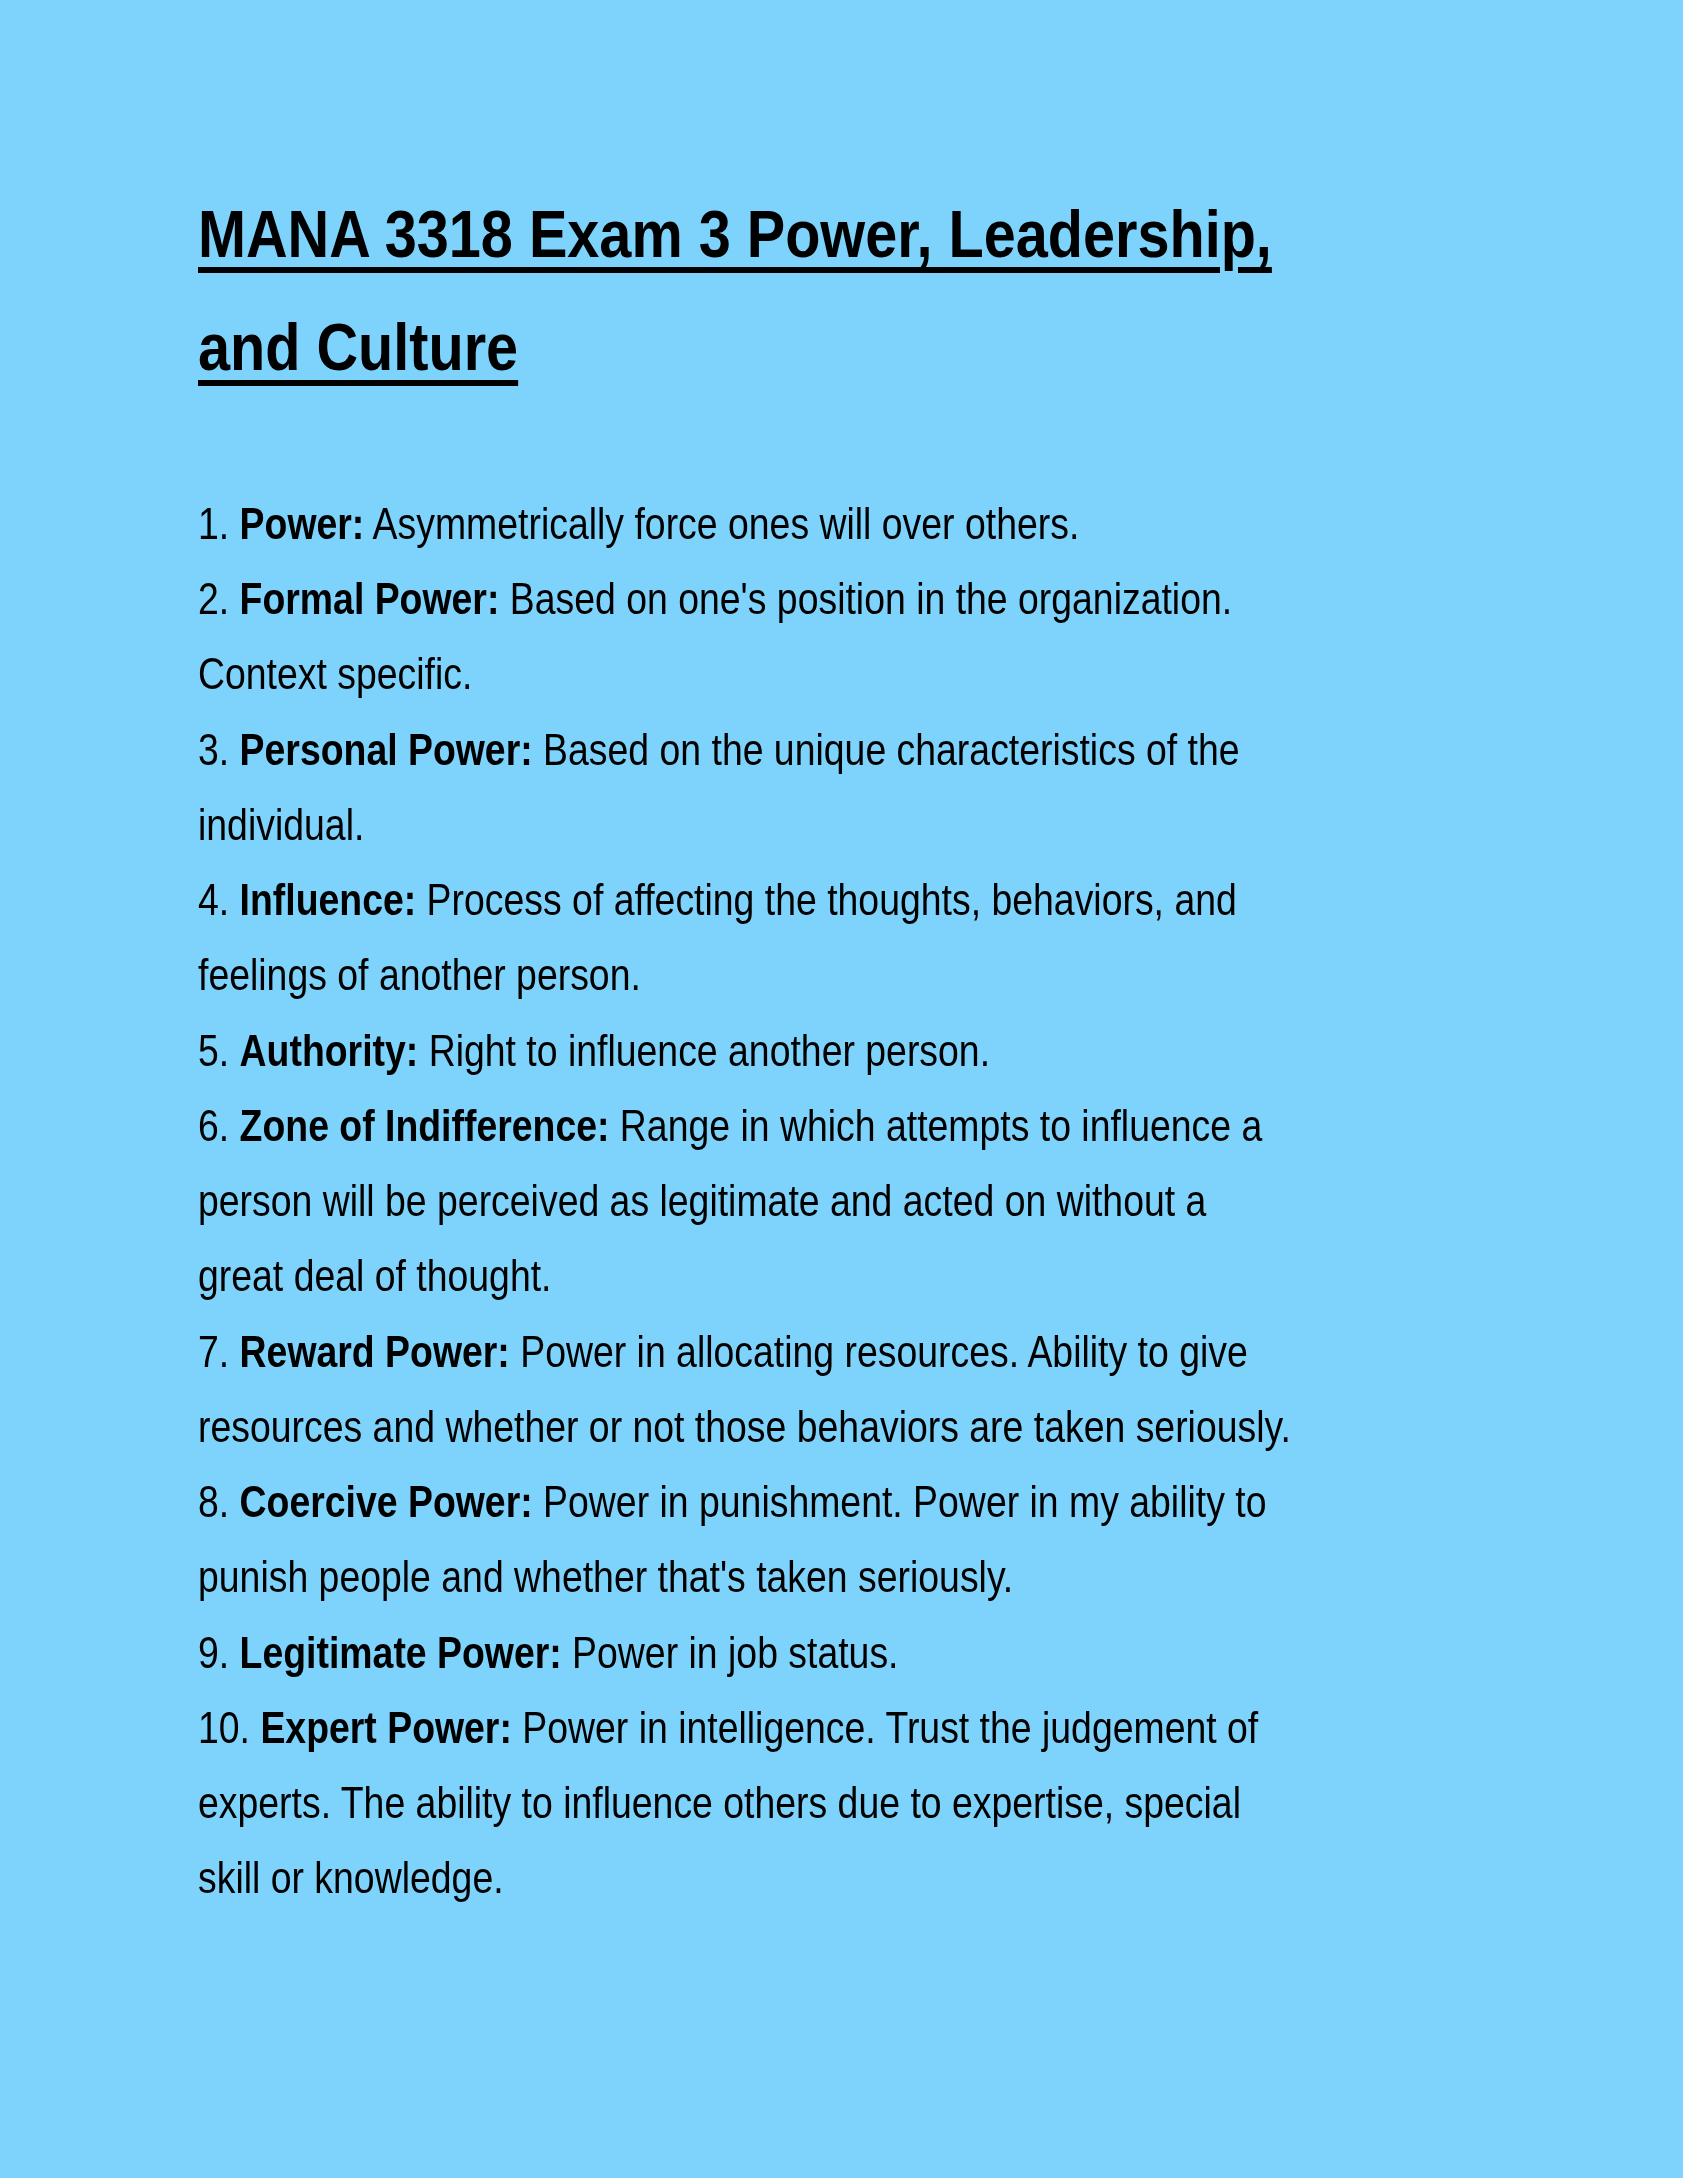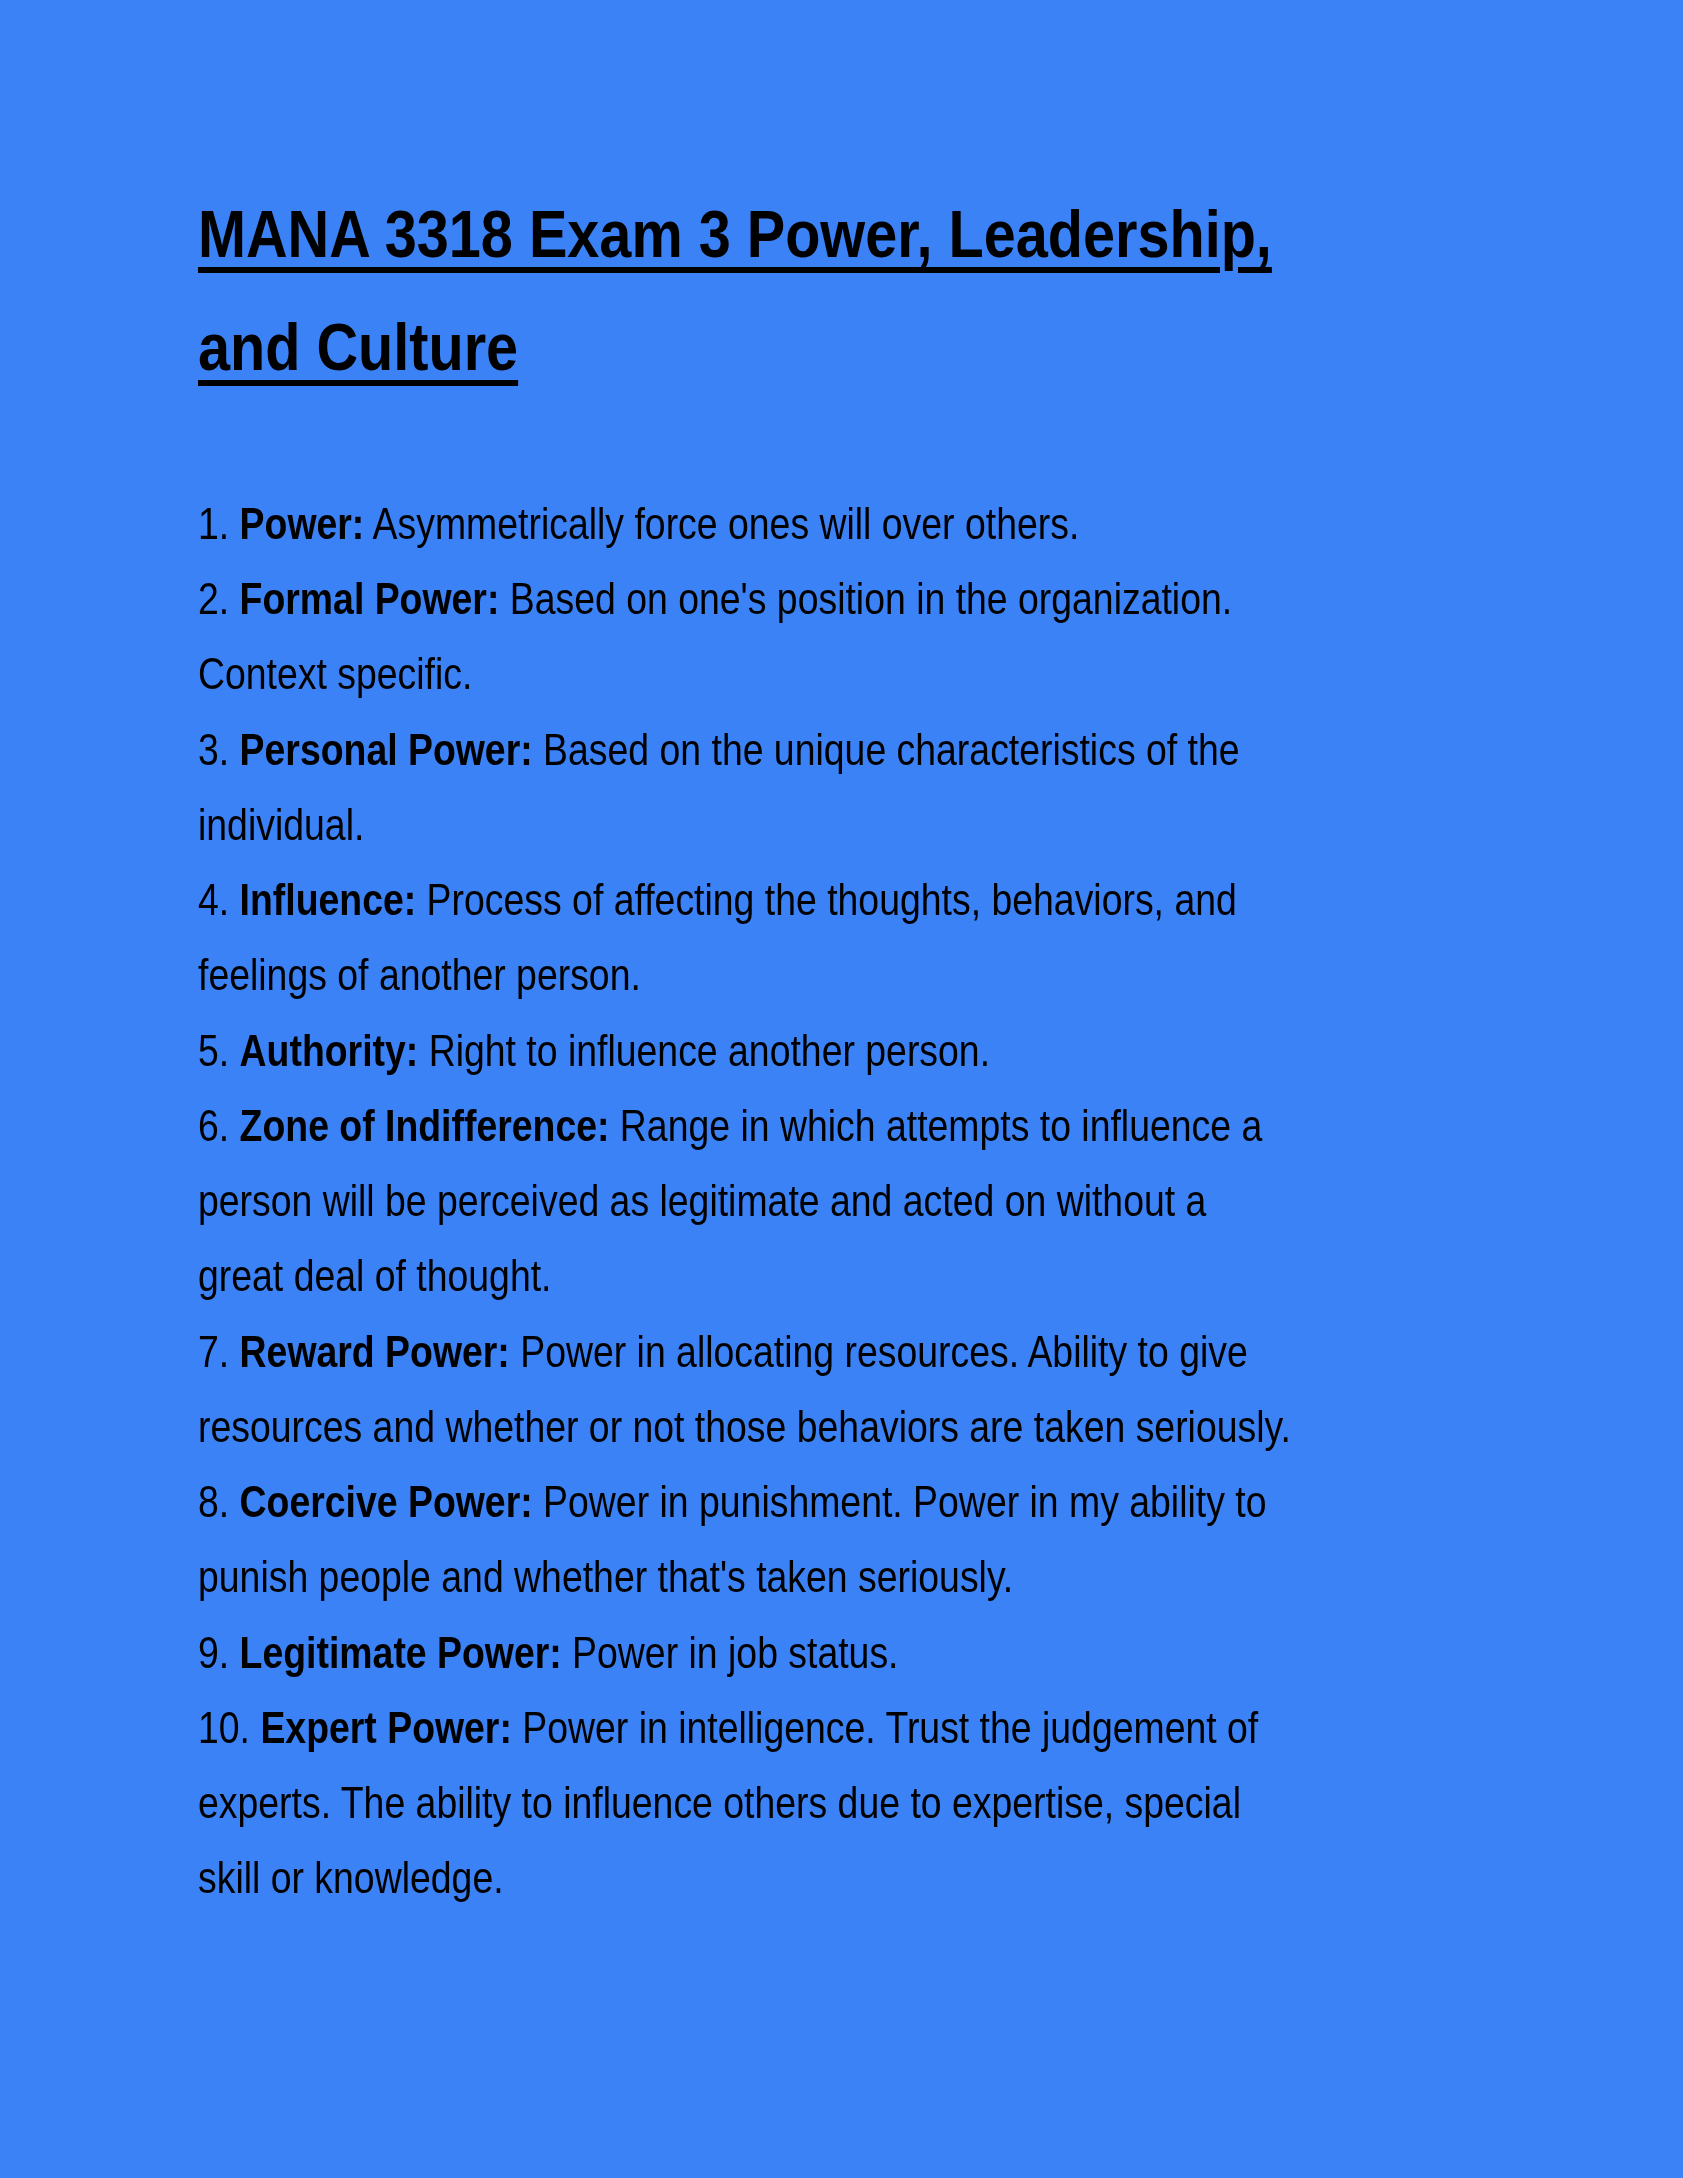--- a/index.html
+++ b/index.html
@@ -13,21 +13,21 @@
       position: relative;
       overflow: hidden;
       color: #000000;
       font-family: "Liberation Sans", sans-serif;
     }
     .page {
       position: absolute;
       left: 0; top: 0;
       width: 1683px;
       height: 2178px;
-      background: #3b82f6;
+      background: #7dd3fc;
     }
     .title-line {
       position: absolute;
       left: 198px;
       font-size: 67px;
       font-weight: bold;
       line-height: 79px;
       white-space: nowrap;
       transform-origin: left top;
       transform: scaleX(0.86);

